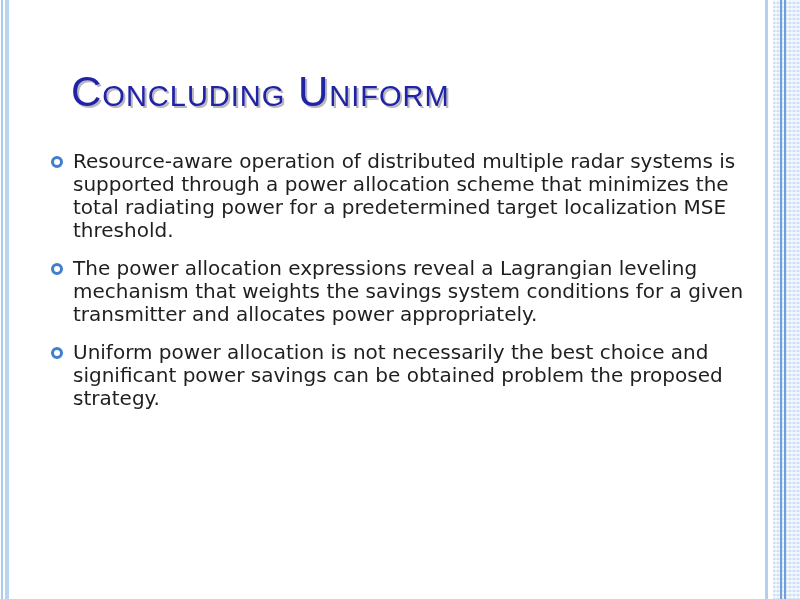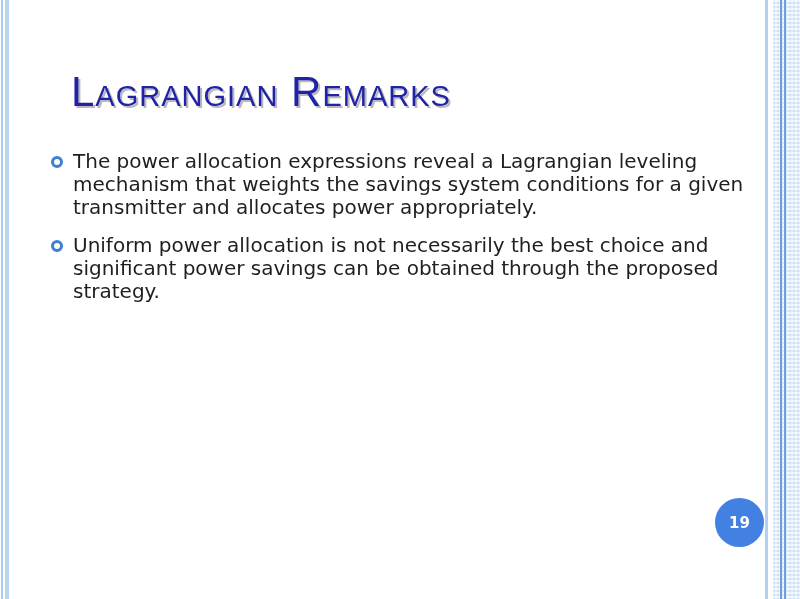--- a/index.html
+++ b/index.html
@@ -110,30 +110,31 @@
   }
 </style>
 </head>
 <body>
 
 <div class="slide">
 
   <div class="border-left"></div>
   <div class="border-right"></div>
 
-  <h1 class="title">Lagrangian Remarks</h1>
+  <h1 class="title">Concluding Uniform</h1>
 
   <ul class="content">
+    <li class="bullet-item">
+      <span class="bullet-ring"></span>
+      <span>Resource-aware operation of distributed multiple radar systems is supported through a power allocation scheme that minimizes the total radiating power for a predetermined target localization MSE threshold.</span>
+    </li>
     <li class="bullet-item">
       <span class="bullet-ring"></span>
       <span>The power allocation expressions reveal a Lagrangian leveling mechanism that weights the savings system conditions for a given transmitter and allocates power appropriately.</span>
     </li>
     <li class="bullet-item">
       <span class="bullet-ring"></span>
-      <span>Uniform power allocation is not necessarily the best choice and significant power savings can be obtained through the proposed strategy.</span>
+      <span>Uniform power allocation is not necessarily the best choice and significant power savings can be obtained problem the proposed strategy.</span>
     </li>
   </ul>
 
-  <div class="page-badge">
-    <span>19</span>
-  </div>
 
 </div>
 
 </body></html>

